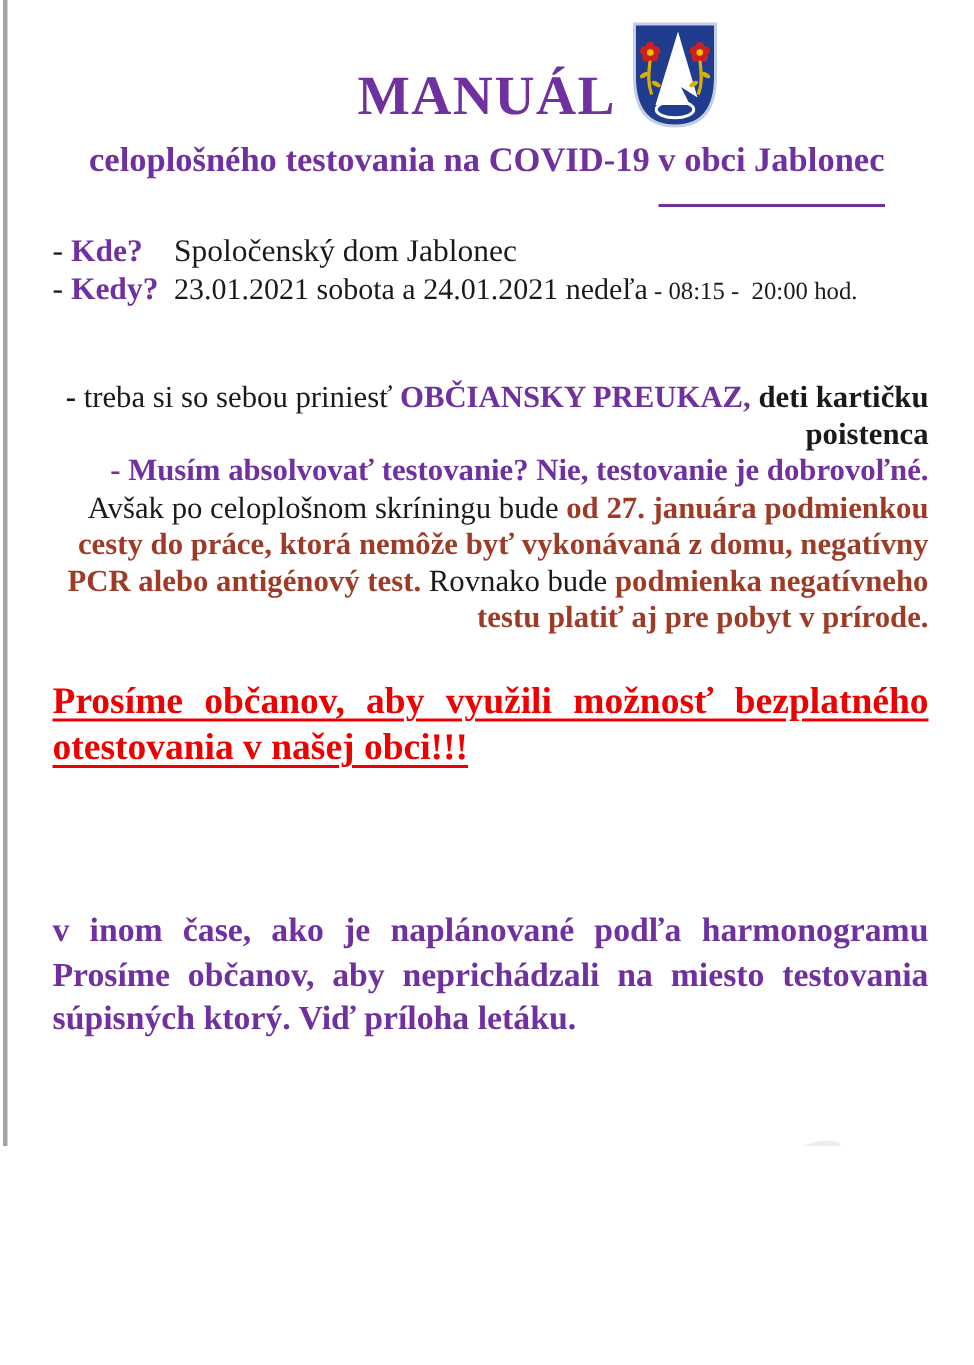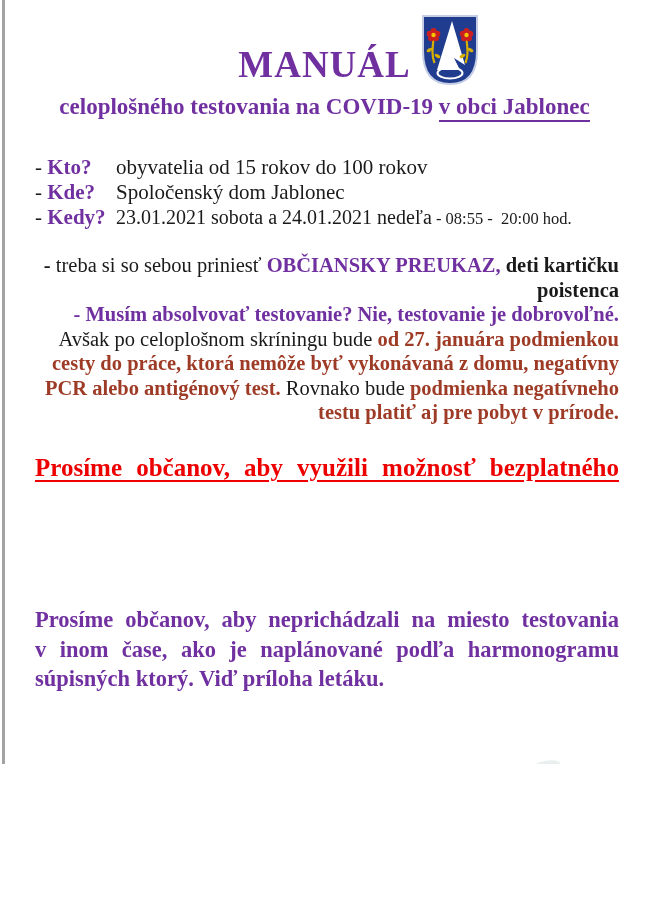--- a/index.html
+++ b/index.html
@@ -12,21 +12,21 @@
   
   .crest{position:absolute;left:420px;top:13px;}
   .title{
     position:absolute;top:44px;left:0;width:100%;margin:0;text-align:center;
     font-size:37px;line-height:42px;font-weight:bold;color:var(--accent-purple);letter-spacing:1px;
   }
   .subtitle{
     position:absolute;top:93px;left:0;width:100%;text-align:center;
     font-size:23px;line-height:28px;font-weight:bold;color:var(--accent-purple);
   }
-  .subtitle .u{border-bottom:2px solid var(--accent-purple);padding-bottom:1px;text-align:center;}
+  .subtitle .u{border-bottom:2px solid var(--accent-purple);padding-bottom:17px;text-align:center;}
 
   
   .qa{position:absolute;left:35px;top:155px;width:584px;font-size:21px;}
   .qa-row{display:flex;line-height:25px;align-items:baseline;}
   .qa-label{width:81px;flex:0 0 81px;}
   .qa-label b{color:var(--accent-purple);}
   .qa-when-bold{font-weight:normal;font-size:20px;}
   .qa-when-time{font-size:16.5px;white-space:pre;}
 
   
@@ -104,47 +104,44 @@
       <circle cx="0" cy="0" r="2.2" fill="#f3c400"></circle>
     </g>
   </svg>
 
   <h1 class="title">MANUÁL</h1>
 
   <div class="subtitle"><span>celoplošného testovania na COVID-19 </span><span class="u">v obci Jablonec</span></div>
 
   <div class="qa">
     <div class="qa-row">
-      <span class="qa-label"><span>- </span><b>Kto?</b></span>
-      <span class="qa-value">obyvatelia od 15 rokov do 100 rokov</span>
-    </div>
-    <div class="qa-row">
       <span class="qa-label"><span>- </span><b>Kde?</b></span>
       <span class="qa-value">Spoločenský dom Jablonec</span>
     </div>
     <div class="qa-row">
       <span class="qa-label"><span>- </span><b>Kedy?</b></span>
-      <span class="qa-value"><span class="qa-when-bold">23.01.2021 sobota a 24.01.2021 nedeľa</span><span class="qa-when-time"> - 08:55 -  20:00 hod.</span></span>
+      <span class="qa-value"><span class="qa-when-bold">23.01.2021 sobota a 24.01.2021 nedeľa</span><span class="qa-when-time"> - 08:15 -  20:00 hod.</span></span>
     </div>
   </div>
 
   <div class="body">
     <p><b>- </b><span>treba si so sebou priniesť </span><b class="purple">OBČIANSKY PREUKAZ,</b><b> deti kartičku poistenca</b></p>
     <p class="purple bold">- Musím absolvovať testovanie? Nie, testovanie je dobrovoľné.</p>
     <p class="just"><span>Avšak po celoplošnom skríningu bude </span><b class="darkred">od 27. januára podmienkou cesty do práce, ktorá nemôže byť vykonávaná z domu, negatívny PCR alebo antigénový test.</b><span> Rovnako bude </span><b class="darkred">podmienka negatívneho testu platiť aj pre pobyt v prírode.</b></p>
   </div>
 
   <div class="appeal">
     <div class="appeal-line just-last">Prosíme občanov, aby využili možnosť bezplatného</div>
+    <div class="appeal-line">otestovania v našej obci!!!</div>
   </div>
 
 
   <div class="schedule">
+    <div class="just-last">v inom čase, ako je naplánované podľa harmonogramu</div>
     <div class="just-last">Prosíme občanov, aby neprichádzali na miesto testovania</div>
-    <div class="just-last">v inom čase, ako je naplánované podľa harmonogramu</div>
     <div>súpisných ktorý. Viď príloha letáku.</div>
   </div>
 
   <div class="banner">
 
     <div class="banner-item">
       <div class="banner-icon">
         <svg width="84" height="58" viewBox="0 0 84 58" aria-hidden="true">
           <g transform="rotate(-4 42 28)">
             <path d="M11 16 C2 18 2 31 12 34" stroke="#ffffff" stroke-width="3.5" fill="none" stroke-linecap="round"></path>

